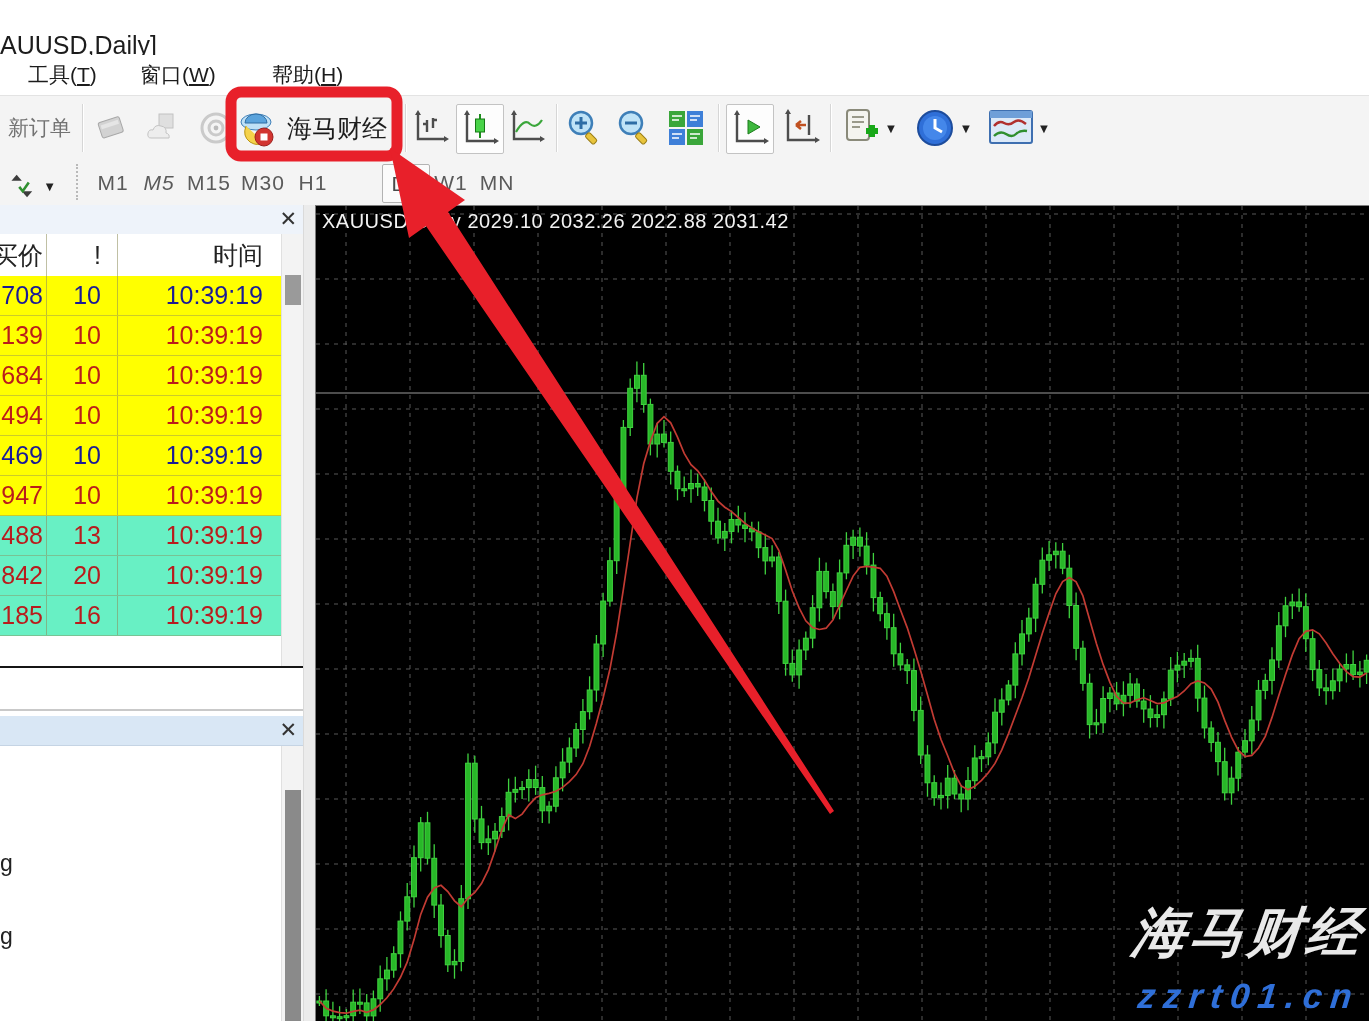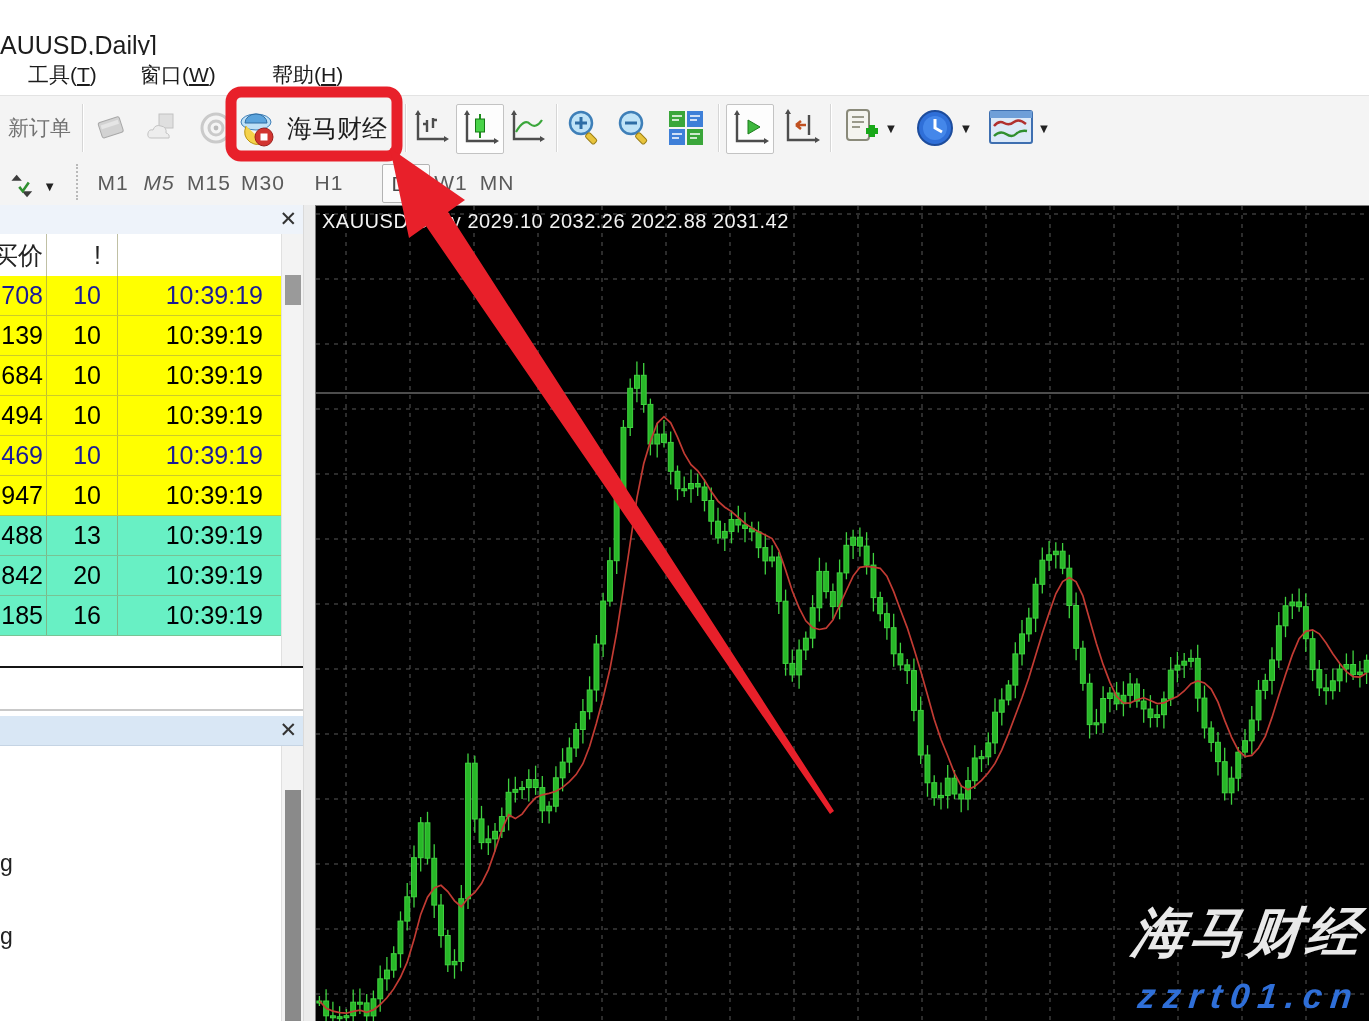--- a/index.html
+++ b/index.html
@@ -39,21 +39,21 @@
               font-size:25px;color:#222;border-bottom:1px solid #c9c9b9;}
   .mw-rows{position:absolute;left:0;top:71px;width:281px;}
   .mw-row{display:flex;height:39px;border-bottom:1px solid rgba(140,140,90,.45);font-size:25px;}
   .c-price{width:47px;display:flex;align-items:center;justify-content:flex-end;padding-right:3px;box-sizing:border-box;
            border-right:1px solid rgba(140,140,90,.55);overflow:hidden;white-space:nowrap;}
   .c-excl{width:71px;display:flex;align-items:center;justify-content:flex-end;padding-right:16px;box-sizing:border-box;
           border-right:1px solid rgba(140,140,90,.55);}
   .c-time{width:163px;display:flex;align-items:center;justify-content:flex-end;padding-right:18px;box-sizing:border-box;}
   .bg-yellow{background:#ffff00;}
   .bg-teal{background:#68f0c4;}
-  .fg-red{color:#000000;}
+  .fg-red{color:#b91c1c;}
   .fg-blue{color:#1a1a96;}
   .mw-endline{position:absolute;left:0;top:461px;width:303px;height:2px;background:#151515;}
   .scroll-track{position:absolute;background:#f3f3f3;border-left:1px solid #e0e0e0;width:22px;}
   .scroll-thumb{position:absolute;left:3px;width:16px;background:#9a9a9a;}
   .panel-divider{position:absolute;left:0;top:504px;width:303px;height:2px;background:#c9c9c9;border-bottom:1px solid #ffffff;}
   .frag{position:absolute;font-size:23px;color:#222;}
 
   .splitter{position:absolute;left:303px;top:205px;width:12px;height:816px;background:#ebebeb;border-left:1px solid #dadada;}
 
   
@@ -232,35 +232,36 @@
           <path d="M13 18 l4 5 7 -10" stroke="#2f8f2f" stroke-width="3" fill="none"></path>
         </svg>
       <span class="caret">▼</span>
     </div>
     <div class="t2sep" style="left:76px"></div>
     <div id="tf-row">
         <div class="tf-btn" style="left: 90px; width: 46px;">M1</div>
         <div class="tf-btn" style="left: 136px; width: 46px; font-style: italic;">M5</div>
         <div class="tf-btn" style="left: 182px; width: 54px;">M15</div>
         <div class="tf-btn" style="left: 236px; width: 54px;">M30</div>
-        <div class="tf-btn" style="left: 306px; width: 46px;">H1</div>
+        <div class="tf-btn" style="left: 290px; width: 46px;">H1</div>
         <div class="tf-btn" style="left: 336px; width: 46px; margin-top: 36px;">H4</div>
         <div class="tf-btn active" style="left: 382px; width: 46px;">D1</div>
         <div class="tf-btn" style="left: 428px; width: 46px;">W1</div>
         <div class="tf-btn" style="left: 474px; width: 46px;">MN</div>
       </div>
   </div>
 
   <div class="left-col">
     <div class="p-header p1-header">
       <span class="close-x">✕</span>
     </div>
     <div class="mw-headrow">
       <div class="c-price">买价</div>
       <div class="c-excl">!</div>
+      <div class="c-time">时间</div>
     </div>
     <div class="mw-rows" id="mw-rows">
         <div class="mw-row bg-yellow">
           <div class="c-price fg-blue">708</div>
           <div class="c-excl fg-blue">10</div>
           <div class="c-time fg-blue">10:39:19</div>
         </div>
         <div class="mw-row bg-yellow">
           <div class="c-price fg-red">139</div>
           <div class="c-excl fg-red">10</div>

